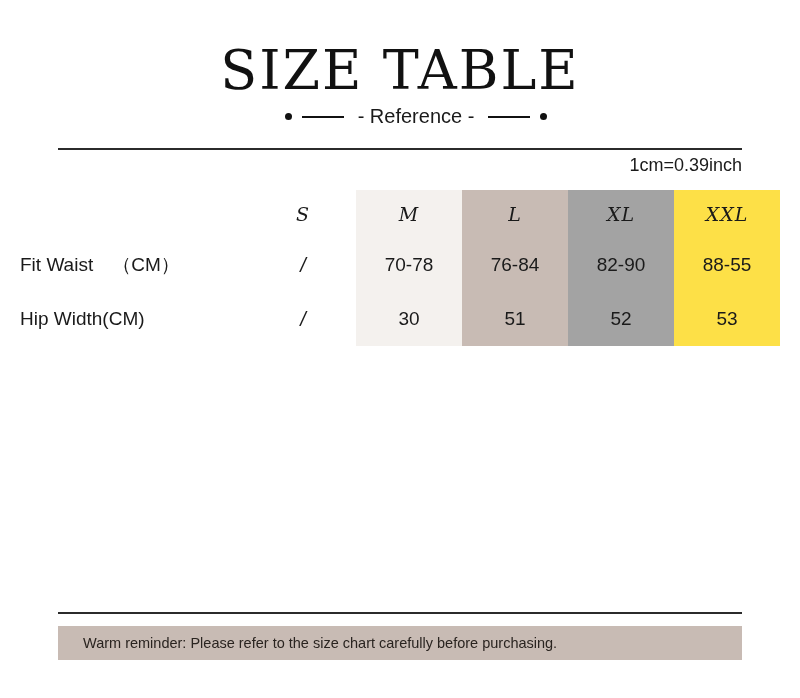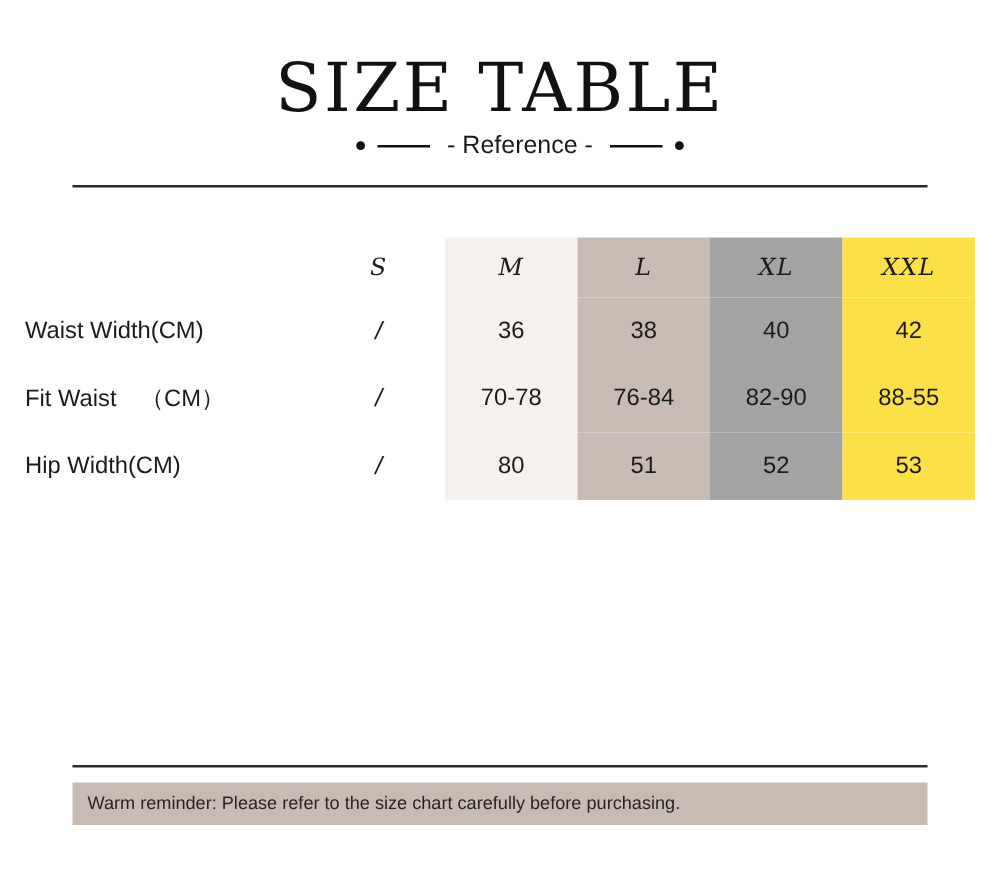--- a/index.html
+++ b/index.html
@@ -163,41 +163,42 @@
     left: 58px;
     width: 684px;
     height: 34px;
     background: #c8bbb4;
     display: flex;
     align-items: center;
   }
   .footer-text {
     font-size: 14.5px;
     color: #2a2420;
-    padding-left: 12px;
+    padding-left: 25px;
     white-space: nowrap;
   }
 </style>
 </head>
 <body>
 
 <div class="page">
 
   <div class="title">SIZE TABLE</div>
 
   <div class="subtitle-row">
     <span class="sub-dot"></span>
     <span class="sub-line"></span>
     <span class="subtitle-text">- Reference -</span>
     <span class="sub-line"></span>
     <span class="sub-dot"></span>
   </div>
 
   <div class="rule rule-top"></div>
 
+  <div class="conv-note">1cm=0.39inch</div>
 
   <div class="table-wrap">
     <table class="size-table">
       <colgroup>
         <col class="c-label">
         <col class="c-size">
         <col class="c-size">
         <col class="c-size">
         <col class="c-size">
         <col class="c-size">
@@ -207,43 +208,35 @@
           <th class="hdr-label"></th>
           <th class="hdr-size col-s">S</th>
           <th class="hdr-size col-m">M</th>
           <th class="hdr-size col-l">L</th>
           <th class="hdr-size col-xl">XL</th>
           <th class="hdr-size col-xxl">XXL</th>
         </tr>
       </thead>
       <tbody>
 
-        <tr class="body-row">
-          <td class="row-label">Waist Width(CM)</td>
-          <td class="cell slash col-s">/</td>
-          <td class="cell col-m">36</td>
-          <td class="cell col-l">38</td>
-          <td class="cell col-xl">40</td>
-          <td class="cell col-xxl">42</td>
-        </tr>
 
         <tr class="body-row">
           <td class="row-label">Fit Waist　（CM）</td>
           <td class="cell slash col-s">/</td>
           <td class="cell col-m">70-78</td>
           <td class="cell col-l">76-84</td>
           <td class="cell col-xl">82-90</td>
           <td class="cell col-xxl">88-55</td>
         </tr>
 
 
         <tr class="body-row">
           <td class="row-label">Hip Width(CM)</td>
           <td class="cell slash col-s">/</td>
-          <td class="cell col-m">80</td>
+          <td class="cell col-m">30</td>
           <td class="cell col-l">51</td>
           <td class="cell col-xl">52</td>
           <td class="cell col-xxl">53</td>
         </tr>
 
 
 
       </tbody>
     </table>
   </div>

